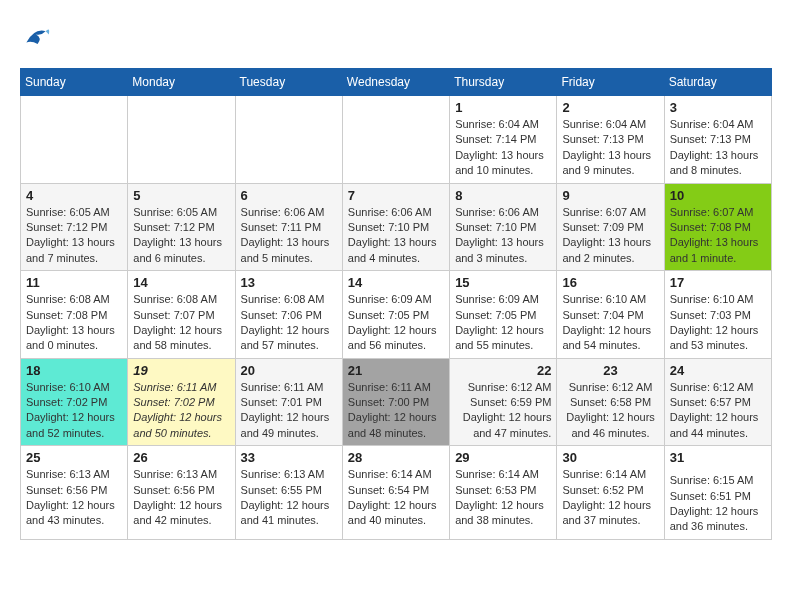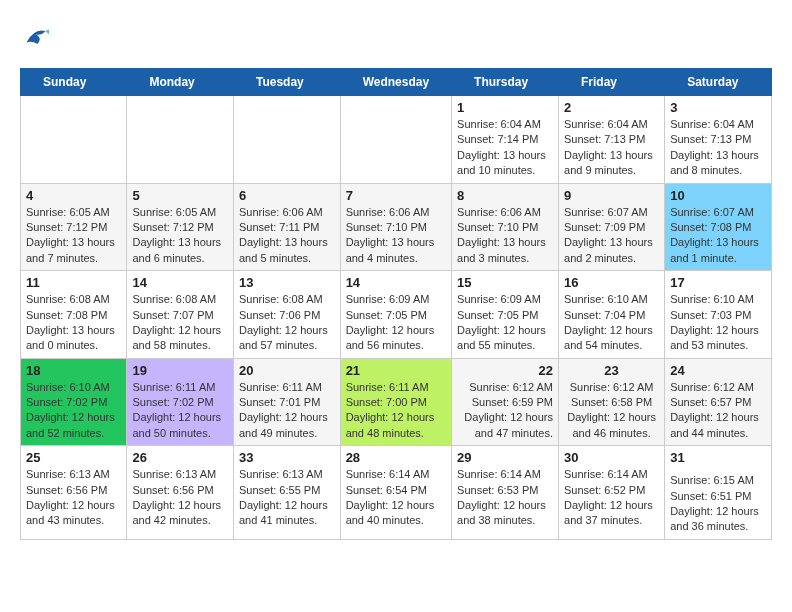--- a/index.html
+++ b/index.html
@@ -48,24 +48,24 @@
       color: #555;
     }
     .calendar {
       width: 100%;
       border-collapse: collapse;
       font-size: 11px;
     }
     .calendar th {
       background: #1a5fa8;
       color: #fff;
-      padding: 6px 22px;
+      padding: 6px 4px;
       text-align: left;
       font-size: 12px;
-      font-weight: bold;
+      font-weight: normal;
       border: 1px solid #1a5fa8;
     }
     .calendar td {
       border: 1px solid #ccc;
       vertical-align: top;
       padding: 4px 5px;
       width: calc(100% / 7);
       min-height: 80px;
       background: #fff;
     }
@@ -186,21 +186,21 @@
 Daylight: 13 hours
 and 3 minutes.</div>
         </td>
         <td style="background: rgb(245, 245, 245);">
           <div class="day-number">9</div>
           <div class="day-info" style="white-space: pre-line;">Sunrise: 6:07 AM
 Sunset: 7:09 PM
 Daylight: 13 hours
 and 2 minutes.</div>
         </td>
-        <td style="background: #7dd3fc;">
+        <td style="background: #84cc16;">
           <div class="day-number">10</div>
           <div class="day-info" style="white-space: pre-line;">Sunrise: 6:07 AM
 Sunset: 7:08 PM
 Daylight: 13 hours
 and 1 minute.</div>
         </td>
       </tr>
       <tr>
         <td>
           <div class="day-number">11</div>
@@ -246,42 +246,42 @@
         </td>
         <td>
           <div class="day-number">17</div>
           <div class="day-info" style="white-space: pre-line;">Sunrise: 6:10 AM
 Sunset: 7:03 PM
 Daylight: 12 hours
 and 53 minutes.</div>
         </td>
       </tr>
       <tr>
-        <td style="background: #22c55e;">
+        <td style="background: #5eead4;">
           <div class="day-number">18</div>
           <div class="day-info" style="white-space: pre-line;">Sunrise: 6:10 AM
 Sunset: 7:02 PM
 Daylight: 12 hours
 and 52 minutes.</div>
         </td>
-        <td style="background: #c4b5fd;">
+        <td style="background: #fef9c3; font-style: italic;">
           <div class="day-number">19</div>
           <div class="day-info" style="white-space: pre-line;">Sunrise: 6:11 AM
 Sunset: 7:02 PM
 Daylight: 12 hours
 and 50 minutes.</div>
         </td>
         <td style="background: rgb(245, 245, 245);">
           <div class="day-number">20</div>
           <div class="day-info" style="white-space: pre-line;">Sunrise: 6:11 AM
 Sunset: 7:01 PM
 Daylight: 12 hours
 and 49 minutes.</div>
         </td>
-        <td style="background: #bef264;">
+        <td style="background: #a3a3a3;">
           <div class="day-number">21</div>
           <div class="day-info" style="white-space: pre-line;">Sunrise: 6:11 AM
 Sunset: 7:00 PM
 Daylight: 12 hours
 and 48 minutes.</div>
         </td>
         <td style="background: rgb(245, 245, 245); text-align: right;">
           <div class="day-number">22</div>
           <div class="day-info" style="white-space: pre-line;">Sunrise: 6:12 AM
 Sunset: 6:59 PM

